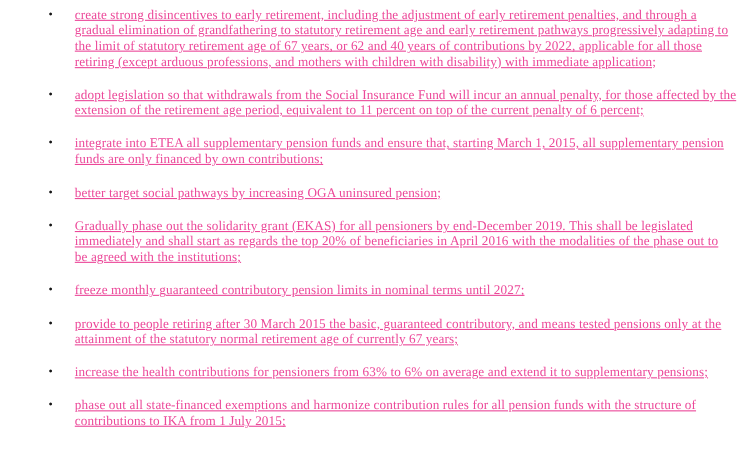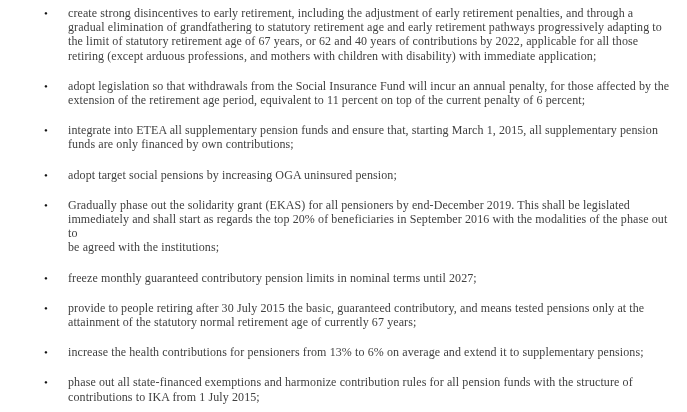--- a/index.html
+++ b/index.html
@@ -29,23 +29,24 @@
     flex: 0 0 24px;
     width: 24px;
     font-size: 11px;
     line-height: 14px;
     color: #141414;
   }
   .bullet-text {
     flex: 1 1 auto;
     font-size: 12px;
     line-height: 14.2px;
-    color: #404040;
+    color: #ec4899;
     white-space: pre-line;
     letter-spacing: 0.1px;
+    text-decoration: underline;
   }
 </style>
 </head>
 <body>
 
 <div class="page">
 
   <div class="bullet-item">
     <span class="bullet-marker">•</span>
     <span class="bullet-text">create strong disincentives to early retirement, including the adjustment of early retirement penalties, and through a
@@ -61,44 +62,44 @@
   </div>
 
   <div class="bullet-item">
     <span class="bullet-marker">•</span>
     <span class="bullet-text">integrate into ETEA all supplementary pension funds and ensure that, starting March 1, 2015, all supplementary pension
 funds are only financed by own contributions;</span>
   </div>
 
   <div class="bullet-item">
     <span class="bullet-marker">•</span>
-    <span class="bullet-text">adopt target social pensions by increasing OGA uninsured pension;</span>
+    <span class="bullet-text">better target social pathways by increasing OGA uninsured pension;</span>
   </div>
 
   <div class="bullet-item">
     <span class="bullet-marker">•</span>
     <span class="bullet-text">Gradually phase out the solidarity grant (EKAS) for all pensioners by end-December 2019. This shall be legislated
-immediately and shall start as regards the top 20% of beneficiaries in September 2016 with the modalities of the phase out to
+immediately and shall start as regards the top 20% of beneficiaries in April 2016 with the modalities of the phase out to
 be agreed with the institutions;</span>
   </div>
 
   <div class="bullet-item">
     <span class="bullet-marker">•</span>
     <span class="bullet-text">freeze monthly guaranteed contributory pension limits in nominal terms until 2027;</span>
   </div>
 
   <div class="bullet-item">
     <span class="bullet-marker">•</span>
-    <span class="bullet-text">provide to people retiring after 30 July 2015 the basic, guaranteed contributory, and means tested pensions only at the
+    <span class="bullet-text">provide to people retiring after 30 March 2015 the basic, guaranteed contributory, and means tested pensions only at the
 attainment of the statutory normal retirement age of currently 67 years;</span>
   </div>
 
   <div class="bullet-item">
     <span class="bullet-marker">•</span>
-    <span class="bullet-text">increase the health contributions for pensioners from 13% to 6% on average and extend it to supplementary pensions;</span>
+    <span class="bullet-text">increase the health contributions for pensioners from 63% to 6% on average and extend it to supplementary pensions;</span>
   </div>
 
   <div class="bullet-item">
     <span class="bullet-marker">•</span>
     <span class="bullet-text">phase out all state-financed exemptions and harmonize contribution rules for all pension funds with the structure of
 contributions to IKA from 1 July 2015;</span>
   </div>
 
 </div>
 

